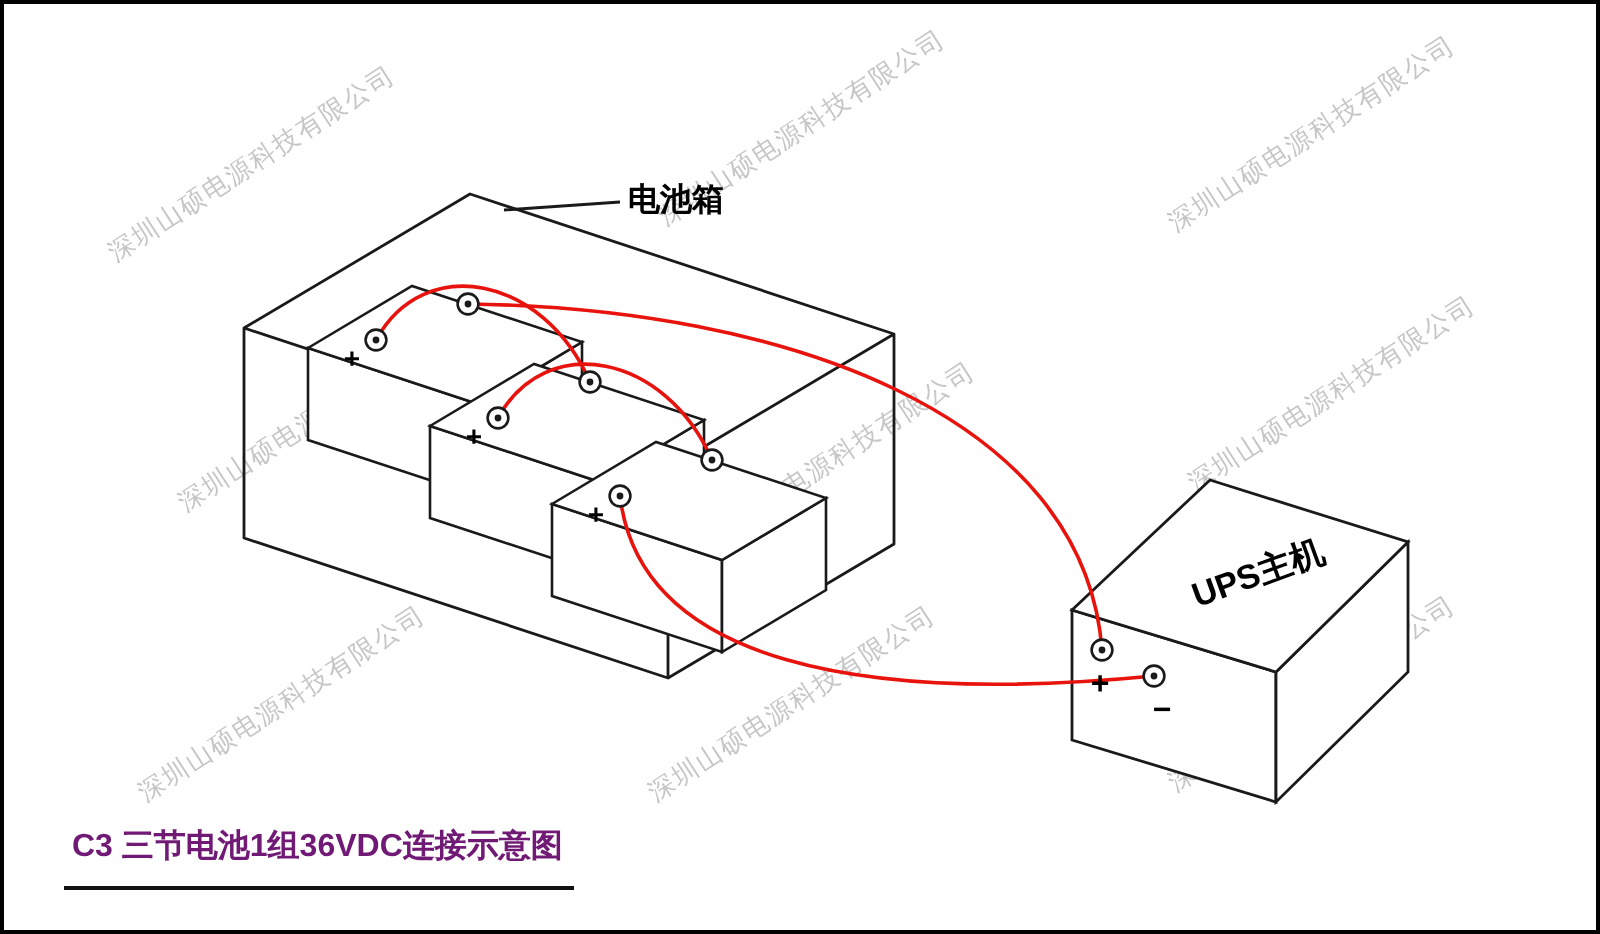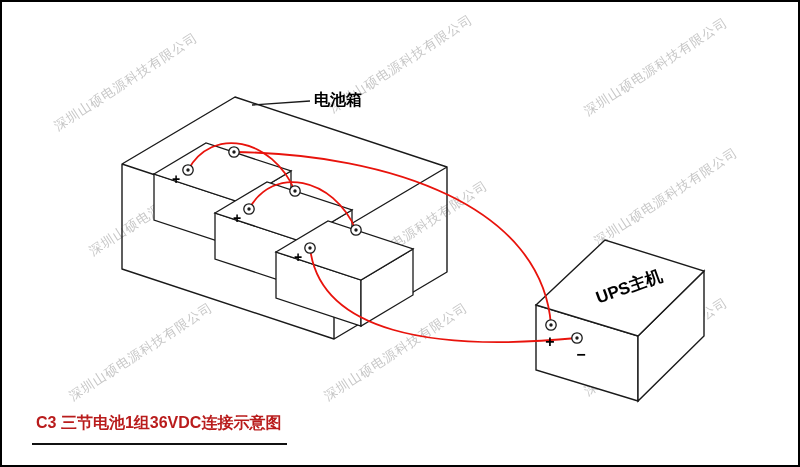--- a/index.html
+++ b/index.html
@@ -23,21 +23,21 @@
     transform-origin:center center;
     user-select:none;
   }
   svg.diagram{position:absolute;inset:0;z-index:2;}
   .caption{
     position:absolute;
     left:30px;top:411px;
     z-index:3;
     font-size:16px;
     font-weight:bold;
-    color:#b91c1c;
+    color:#701a75;
     padding:0 6px 9px 4px;
     border-bottom:2px solid #111;
   }
 </style>
 </head>
 <body>
 
 <div class="canvas">
 
   <div class="wm-layer">

